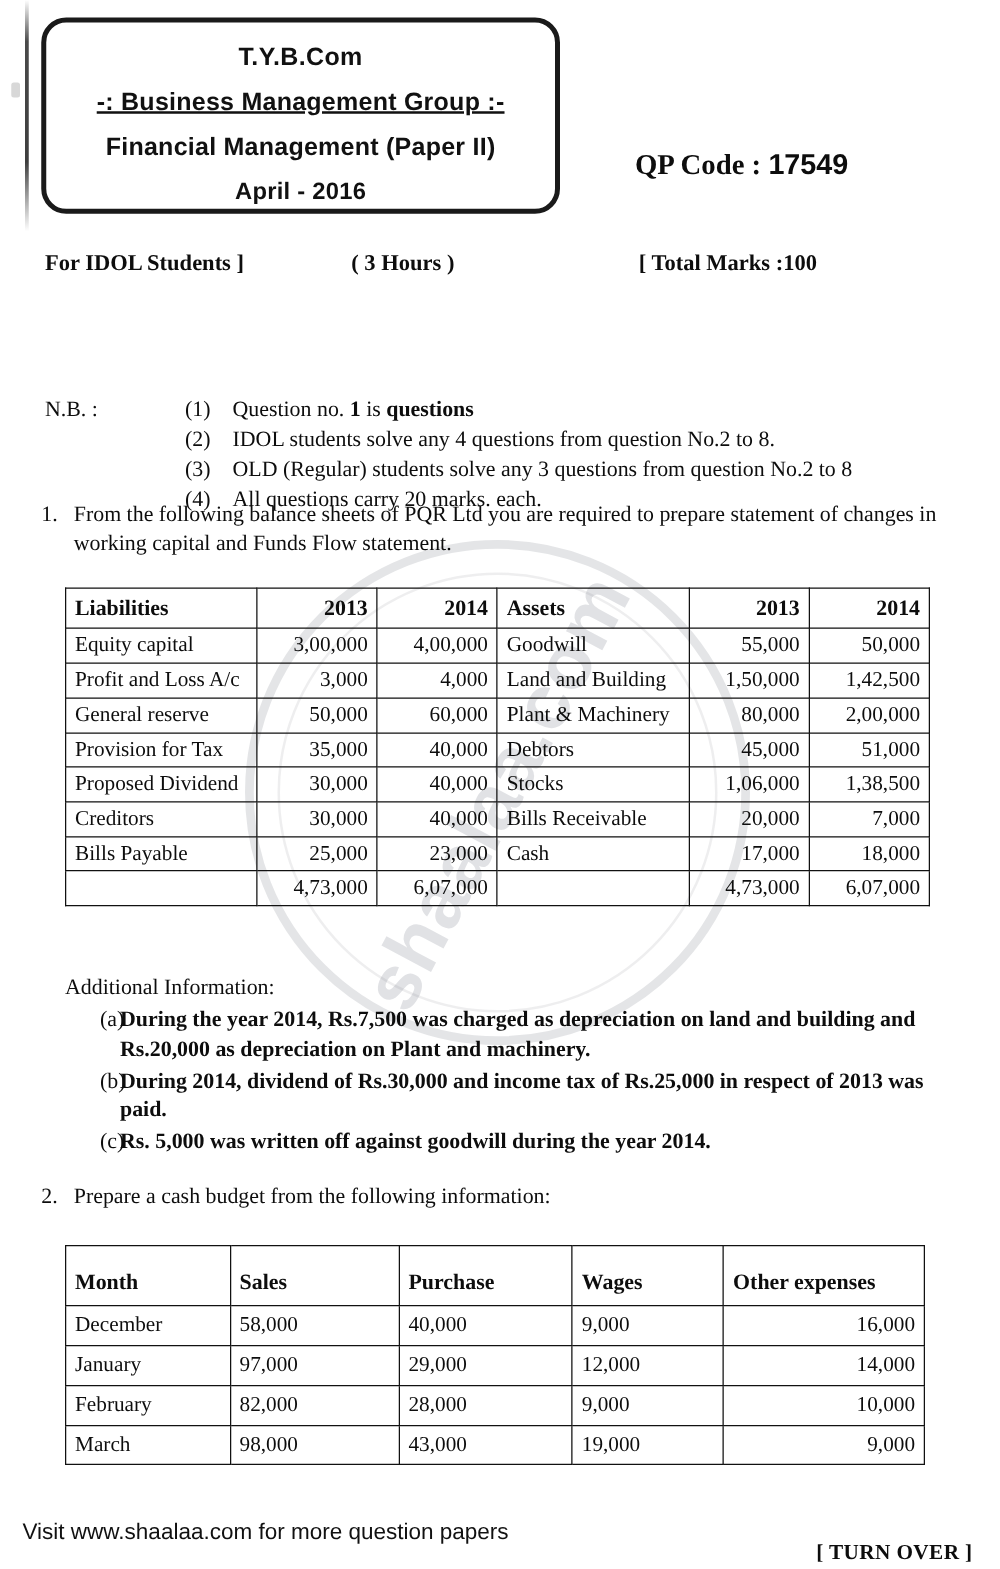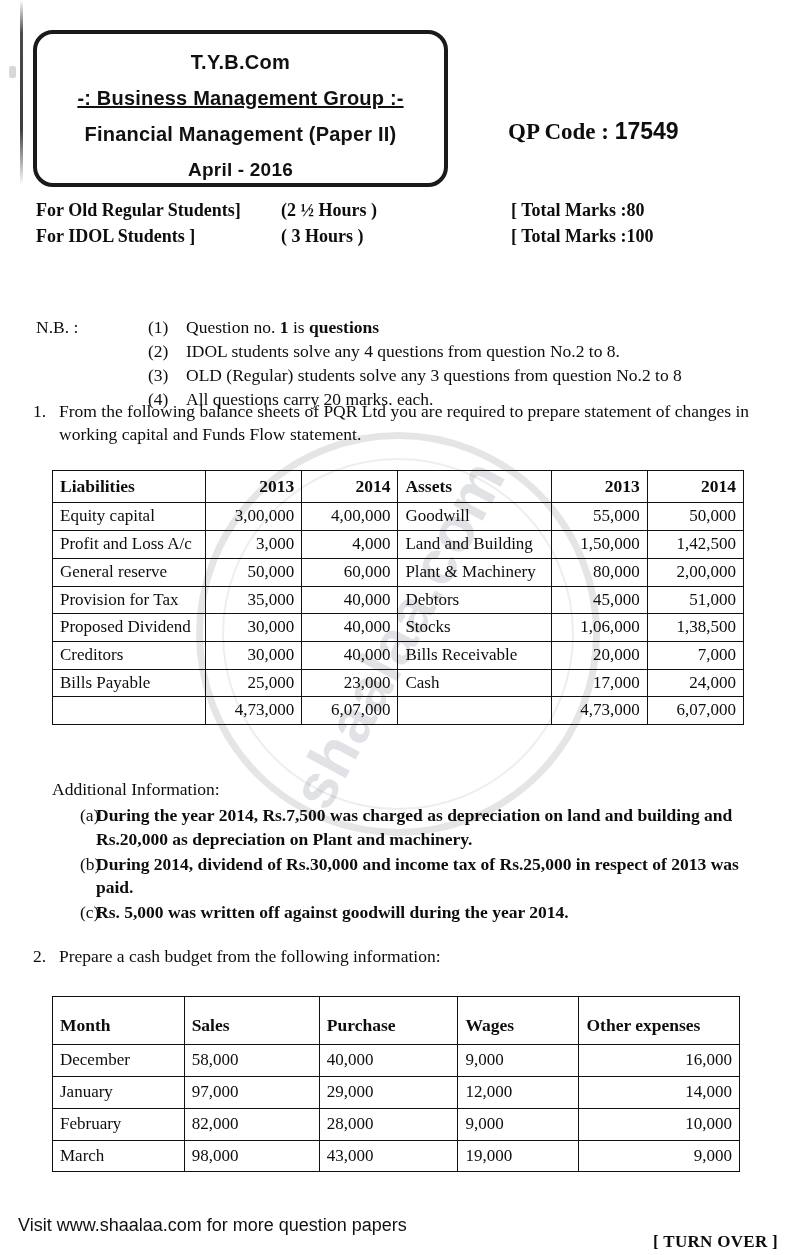--- a/index.html
+++ b/index.html
@@ -80,21 +80,21 @@
     color: rgba(120,125,135,0.22);
     white-space: nowrap;
   }
 
   .content { position: relative; z-index: 2; }
 
   
   .title-box {
     position: absolute;
     left: 33px;
-    top: 30px;
+    top: 14px;
     width: 415px;
     height: 157px;
     border: 4px solid #1a1a1a;
     border-radius: 20px;
     box-sizing: border-box;
     background: rgba(255,255,255,0.0);
     font-family: "Liberation Sans", "DejaVu Sans", sans-serif;
     text-align: center;
     padding-top: 18px;
   }
@@ -300,25 +300,20 @@
       <div class="l l3">Financial Management (Paper II)</div>
       <div class="l l4">April - 2016</div>
     </div>
 
     <div class="qp-code">
       <span>QP Code :</span>
       <span class="num">17549</span>
     </div>
 
     <div class="meta">
-      <div class="meta-row">
-        <span class="meta-students">For  Old Regular Students]</span>
-        <span class="meta-hours">(2 ½ Hours )</span>
-        <span class="meta-marks">[ Total Marks :80</span>
-      </div>
       <div class="meta-row">
         <span class="meta-students">For IDOL Students ]</span>
         <span class="meta-hours">( 3 Hours )</span>
         <span class="meta-marks">[ Total Marks :100</span>
       </div>
     </div>
 
     <div class="nb">
       <div class="nb-label">N.B. :</div>
       <div class="nb-list">
@@ -407,21 +402,21 @@
             <td class="t-left">Bills Receivable</td>
             <td class="t-right">20,000</td>
             <td class="t-right">7,000</td>
           </tr>
           <tr>
             <td class="t-left">Bills Payable</td>
             <td class="t-right">25,000</td>
             <td class="t-right">23,000</td>
             <td class="t-left">Cash</td>
             <td class="t-right">17,000</td>
-            <td class="t-right">24,000</td>
+            <td class="t-right">18,000</td>
           </tr>
           <tr>
             <td class="t-left"></td>
             <td class="t-right bold">4,73,000</td>
             <td class="t-right bold">6,07,000</td>
             <td class="t-left"></td>
             <td class="t-right bold">4,73,000</td>
             <td class="t-right bold">6,07,000</td>
           </tr>
         </tbody>

